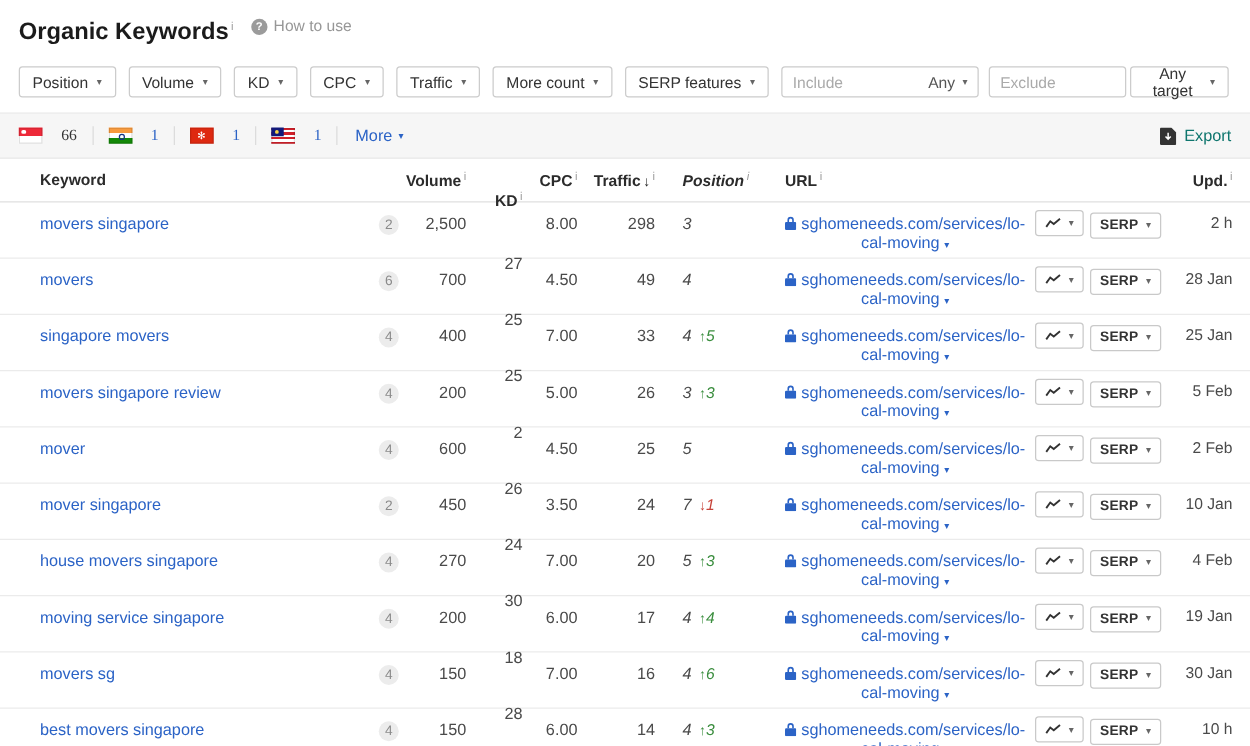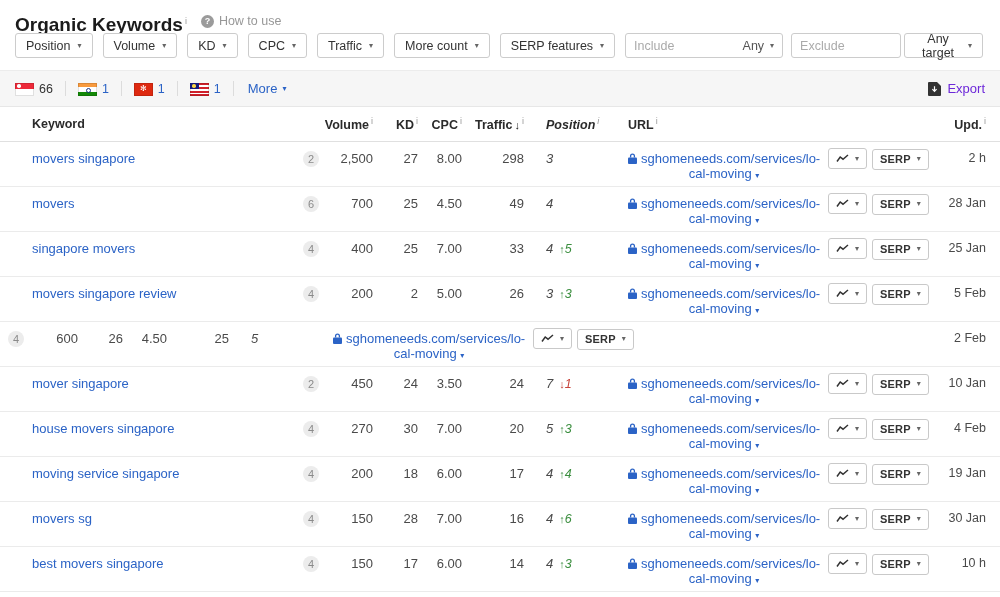--- a/index.html
+++ b/index.html
@@ -1,21 +1,21 @@
 <!DOCTYPE html>
 <html><head>
 <meta charset="utf-8">
 <style>
   * { margin:0; padding:0; box-sizing:border-box; }
   body { width:1000px; height:597px; overflow:hidden; background:#fff;
          font-family:"Liberation Sans", sans-serif; color:#444; }
   .page { width:1000px; height:597px; position:relative; background:#fff; }
 
   
-  .title-row { display:flex; align-items:flex-start; padding:10px 15px 4px; height:32px; }
+  .title-row { display:flex; align-items:flex-start; padding:10px 15px 4px; height:52px; }
   .page-title { font-size:19px; font-weight:bold; color:#1b1b1b; line-height:22px; }
   .sup-i { font-size:9px; color:#9a9a9a; vertical-align:super; margin-left:2px; font-weight:normal; }
   .howto { display:flex; align-items:center; gap:5px; margin-left:14px; margin-top:4px; color:#979797; font-size:12.5px; cursor:pointer; }
   .q-icon { width:13px; height:13px; border-radius:50%; background:#9b9b9b; color:#fff;
             font-size:9px; font-weight:bold; line-height:13px; text-align:center; display:inline-block; }
 
   
   .filter-row { display:flex; align-items:center; padding:1px 15px 0; gap:10px; height:26px; }
   .fbtn { display:inline-flex; align-items:center; gap:7px; height:25px; padding:0 10px;
           background:#fff; border:1px solid #ccc; border-radius:3px; font-size:12.5px; color:#333; cursor:pointer; }
@@ -25,44 +25,44 @@
   .inp-wrap input { border:none; outline:none; font-size:12.5px; color:#333; font-family:"Liberation Sans", sans-serif; width:100%; }
   .inp-wrap input::placeholder { color:#aaa; }
   .inc { width:158px; }
   .exc { width:110px; margin-left:-2px; }
   .any-sel { display:flex; align-items:center; gap:6px; font-size:12.5px; color:#555; cursor:pointer; white-space:nowrap; }
   .target-btn { width:79px; justify-content:center; margin-left:-7px; }
 
   
   .band { margin-top:12px; height:37px; background:#f6f6f6; border-top:1px solid #ececec; border-bottom:1px solid #e7e7e7;
           display:flex; align-items:center; padding:0 15px; }
-  .country { display:flex; align-items:flex-end; gap:5px; cursor:pointer; }
+  .country { display:flex; align-items:center; gap:15px; cursor:pointer;font-family:Liberation Serif, serif; }
   .country .cnt { font-size:12.5px; color:#2b63c6; }
   .country.active .cnt { color:#333; }
   .flag { width:19px; height:13px; position:relative; box-shadow:inset 0 0 0 1px rgba(0,0,0,.12); flex:none; }
   .flag-sg { background:linear-gradient(to bottom, #ed2939 50%, #fff 50%); }
   .flag-sg::after { content:""; position:absolute; left:2px; top:1.5px; width:3.5px; height:3.5px; border-radius:50%; background:#fff; }
   .flag-in { background:linear-gradient(to bottom, #f89a3e 33%, #fff 33% 66%, #138807 66%); }
   .flag-in::after { content:""; position:absolute; left:8px; top:5px; width:3px; height:3px; border-radius:50%; border:1px solid #183483; }
   .flag-hk { background:#de2910; display:flex; align-items:center; justify-content:center; color:#fff; font-size:8px; line-height:1; }
   .flag-my { background:repeating-linear-gradient(to bottom, #d0202a 0 1.9px, #fff 1.9px 3.8px); }
   .flag-my::after { content:""; position:absolute; left:0; top:0; width:9.5px; height:6.5px; background:#121a7a; }
   .flag-my::before { content:""; position:absolute; left:2.5px; top:1.5px; width:3.5px; height:3.5px; border-radius:50%; background:#f8d548; z-index:1; }
   .vdiv { width:1px; height:15px; background:#dcdcdc; margin:0 12px; }
   .more-link { display:flex; align-items:center; gap:5px; color:#2b63c6; font-size:13px; cursor:pointer; margin-left:2px; }
-  .export { margin-left:auto; display:flex; align-items:center; gap:6px; color:#6d28d9; font-size:13px; cursor:pointer;padding-left:31px; }
+  .export { margin-left:auto; display:flex; align-items:center; gap:6px; color:#0f766e; font-size:13px; cursor:pointer;padding-left:31px; }
 
   
   .thead { display:flex; align-items:center; height:35px; font-size:12.5px; font-weight:bold; color:#2b2b2b;
            border-bottom:1px solid #e0e0e0; }
   .row { display:flex; align-items:flex-start; height:45px; padding-top:9px; border-bottom:1px solid #ebebeb; font-size:13px; }
   .c-kw   { width:295px; padding-left:32px; }
   .c-bdg  { width:24px;  text-align:right; }
   .c-vol  { width:54px;  text-align:right; }
-  .c-kd   { width:45px;  text-align:right; }
+  .c-kd   { width:45px;  text-align:right;margin-top:32px; }
   .c-cpc  { width:44px;  text-align:right; }
   .c-trf  { width:62px;  text-align:right; }
   .c-pos  { width:104px; padding-left:22px;font-style:italic; }
   .c-url  { width:200px; }
   .c-chart{ width:44px; }
   .c-serp { width:58px; }
   .c-upd  { flex:1; text-align:right; padding-right:14px; }
   .num { color:#4a4a4a; }
   .kw-link { color:#2b63c6; text-decoration:none; cursor:pointer; }
   .badge { display:inline-block; min-width:16px; height:16px; border-radius:8px; background:#ececec;
@@ -312,20 +312,21 @@
     <div class="c-serp">
       <button class="mini-btn">
             <span class="serp-btn">SERP</span>
             <span class="caret">▾</span>
           </button>
     </div>
     <div class="c-upd upd-val">5 Feb</div>
   </div>
 
   <div class="row">
+    <div class="c-kw"><a class="kw-link">mover</a></div>
     <div class="c-bdg"><span class="badge">4</span></div>
     <div class="c-vol num">600</div>
     <div class="c-kd num">26</div>
     <div class="c-cpc num">4.50</div>
     <div class="c-trf num">25</div>
     <div class="c-pos num">
       <span>5</span>
     </div>
     <div class="c-url">
       <a class="url-link"><svg class="lock-ic" width="9" height="11" viewBox="0 0 9 11">

